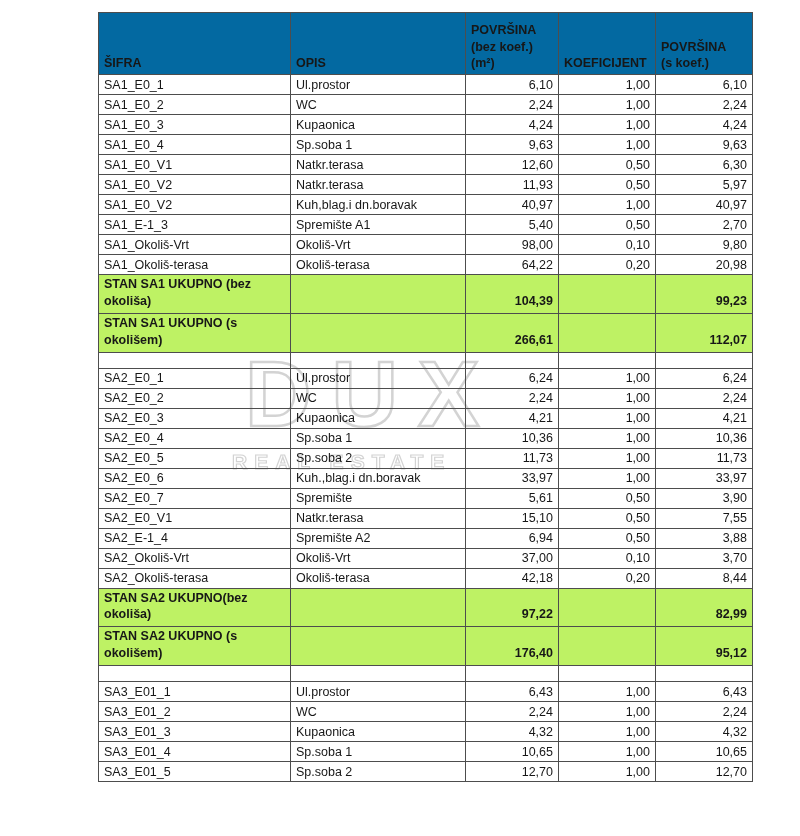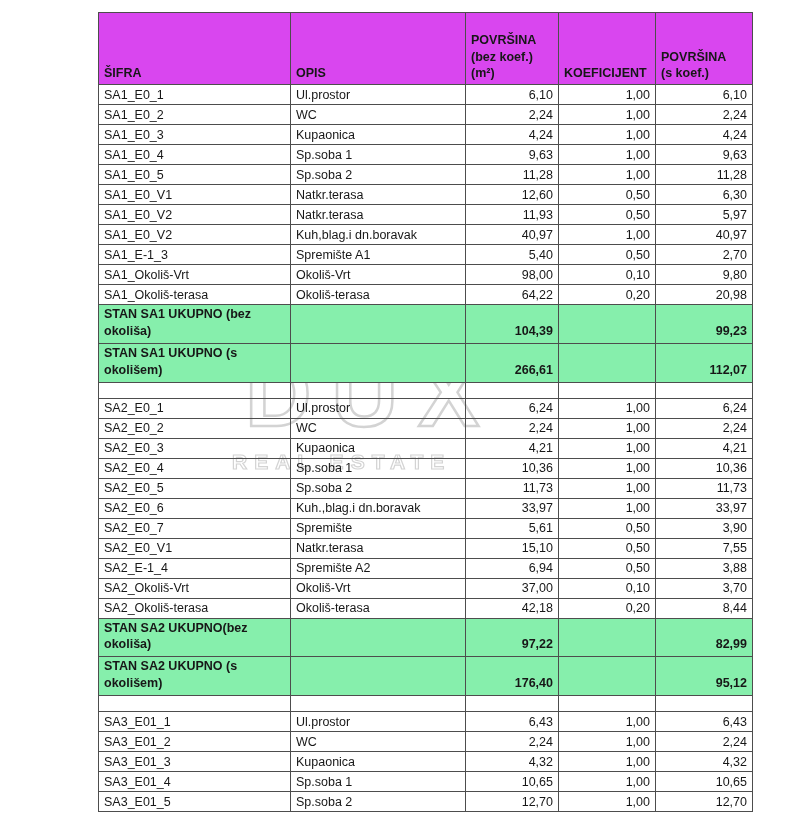--- a/index.html
+++ b/index.html
@@ -63,39 +63,39 @@
   .col-povrsina-bez { width: 93px;  }
   .col-koeficijent  { width: 97px;  }
   .col-povrsina-s   { width: 97px;  }
 
   .doc-table th,
   .doc-table td {
     border: 1px solid #4d4d4d;
     overflow: hidden;
   }
   .doc-table th {
-    background: #d946ef;
+    background: #0369a1;
     font-weight: 700;
     text-align: left;
     vertical-align: bottom;
     padding: 3px 5px;
-    height: 72px;
+    height: 62px;
     line-height: 1.3;
     white-space: pre-line;
   }
   .doc-table td {
     padding: 1px 5px;
     vertical-align: middle;
     background: transparent;
   }
   .doc-table td.num { text-align: right; }
 
   tr.row-data td   { height: 20px; }
   tr.row-total td  {
-    background: #86efac;
+    background: #bef264;
     font-weight: 700;
     height: 36px;
     vertical-align: bottom;
     padding-bottom: 3px;
     line-height: 1.35;
   }
   tr.row-spacer td { height: 16px; }
 </style>
 </head>
 <body>
@@ -150,27 +150,20 @@
           <td class="num">4,24</td>
         </tr>
         <tr class="row-data">
           <td>SA1_E0_4</td>
           <td>Sp.soba 1</td>
           <td class="num">9,63</td>
           <td class="num">1,00</td>
           <td class="num">9,63</td>
         </tr>
         <tr class="row-data">
-          <td>SA1_E0_5</td>
-          <td>Sp.soba 2</td>
-          <td class="num">11,28</td>
-          <td class="num">1,00</td>
-          <td class="num">11,28</td>
-        </tr>
-        <tr class="row-data">
           <td>SA1_E0_V1</td>
           <td>Natkr.terasa</td>
           <td class="num">12,60</td>
           <td class="num">0,50</td>
           <td class="num">6,30</td>
         </tr>
         <tr class="row-data">
           <td>SA1_E0_V2</td>
           <td>Natkr.terasa</td>
           <td class="num">11,93</td>

